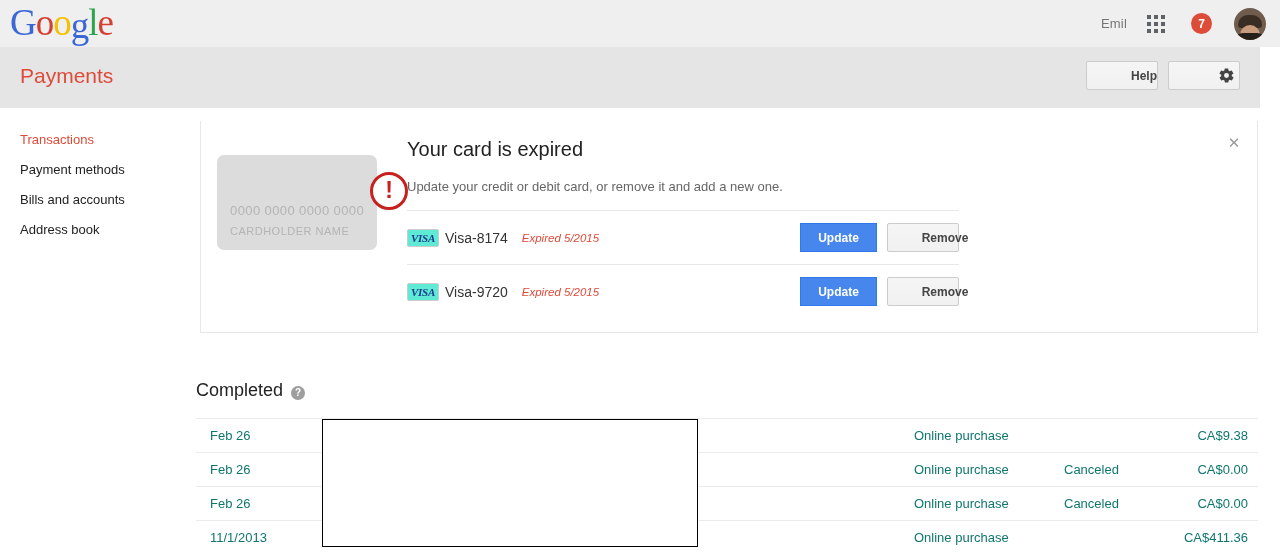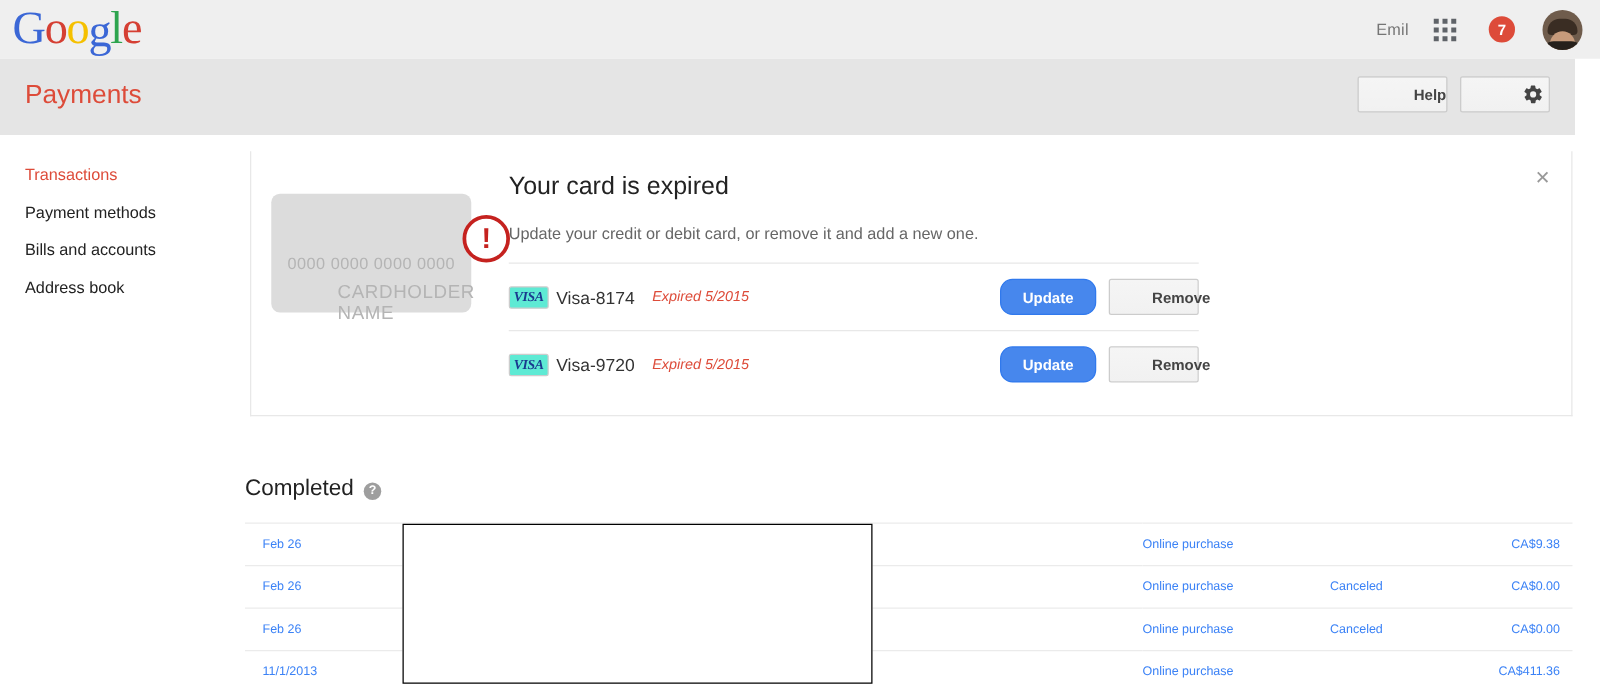--- a/index.html
+++ b/index.html
@@ -132,21 +132,21 @@
     position: absolute; left: 16px; top: 34px;
     width: 160px; height: 95px;
     background: #dcdcdc; border-radius: 7px;
   }
   .card-num {
     position: absolute; left: 13px; top: 48px;
     font-size: 13px; color: #b4b4b4; letter-spacing: .4px;
   }
   .card-name {
     position: absolute; left: 13px; top: 70px;
-    font-size: 15px; color: #b4b4b4; letter-spacing: .5px; margin-left: 40px;
+    font-size: 11px; color: #b4b4b4; letter-spacing: .5px;
   }
   .bang {
     position: absolute; left: 153px; top: 17px;
     width: 38px; height: 38px; border-radius: 50%;
     border: 3px solid #c5221f; background: #fff;
     display: flex; align-items: center; justify-content: center;
   }
   .bang b {
     color: #c5221f; font-size: 23px; line-height: 23px;
     font-family: "Liberation Sans", sans-serif; font-weight: bold;
@@ -177,21 +177,21 @@
     content: ""; position: absolute; width: 0;
   }
   .cname { font-size: 14px; color: #333; margin-left: 6px; white-space: nowrap; }
   .cexp {
     font-size: 11.5px; color: #dd4b39; font-style: italic;
     margin-left: 14px; white-space: nowrap;
   }
   .card-actions { position: absolute; right: 0; display: flex; gap: 10px; }
   .btn-blue {
     height: 29px; width: 77px; background: #4787ed;
-    border: 1px solid #3079ed; border-radius: 10px;
+    border: 1px solid #3079ed; border-radius: 0;
     color: #fff; font-size: 12px; font-weight: bold;
     display: flex; align-items: center; justify-content: center; cursor: pointer;
   }
   .btn-rem { width: 72px; }
 
   
   .sec-title {
     position: absolute; left: 196px; top: 380px;
     font-size: 18px; color: #222; font-weight: normal;
     display: flex; align-items: center; gap: 8px;
@@ -203,21 +203,21 @@
     position: relative; top: 2px; cursor: pointer;
   }
 
   .txn-table {
     position: absolute; left: 196px; top: 418px;
     width: 1062px; border-collapse: collapse;
   }
   .txn-table tr { height: 34px; }
   .txn-table td {
     border-top: 1px solid #ebebeb;
-    font-size: 10px; color: #3b82f6; padding: 0;
+    font-size: 13px; color: #0f766e; padding: 0;
     vertical-align: middle;
   }
   .c-date { width: 126px; padding-left: 14px !important; color: #555; }
   .c-desc { width: 592px; }
   .c-type { width: 150px; color: #777; }
   .c-status { width: 104px; text-align: left; color: #555; }
   .c-amt { width: 90px; text-align: right; padding-right: 10px !important; color: #333; }
 
   .redaction {
     position: absolute; left: 322px; top: 419px;

